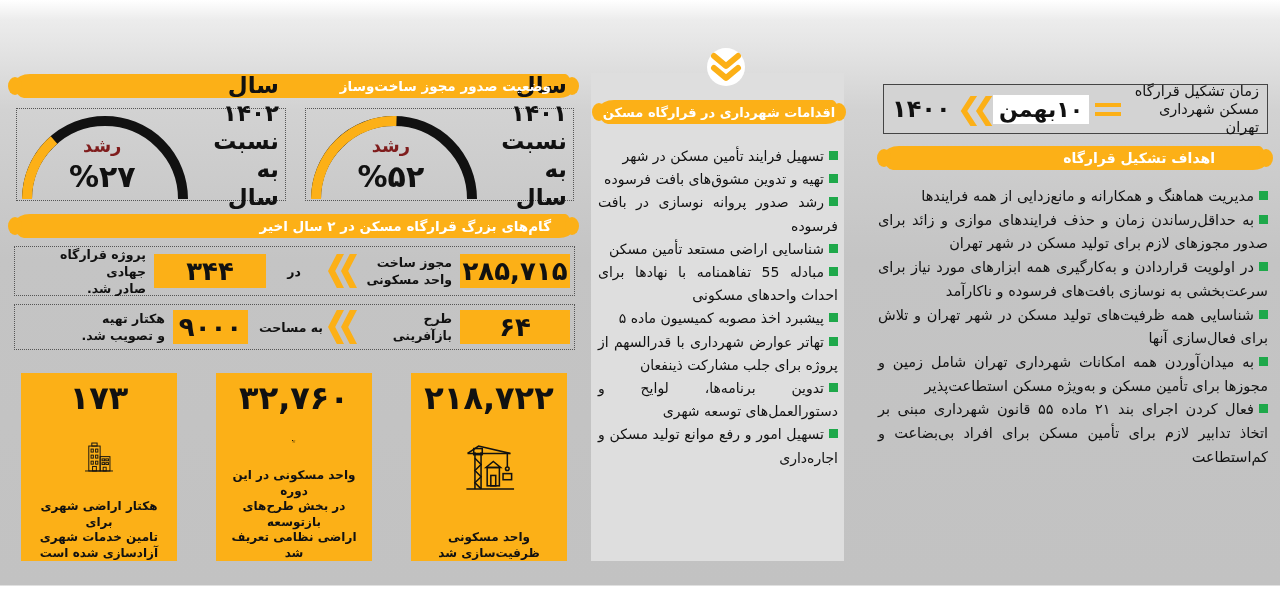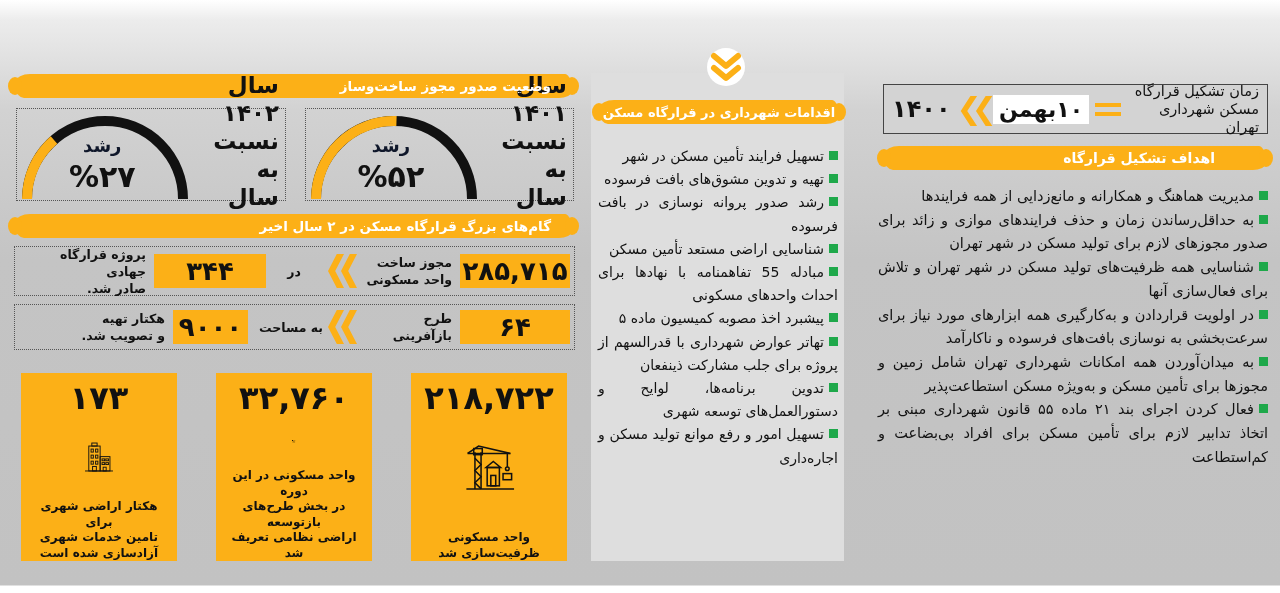--- a/index.html
+++ b/index.html
@@ -62,21 +62,21 @@
 
   
   .gauge-box {
     position: absolute; top: 108px; height: 93px;
     border: 1px dotted #555;
     display: flex; align-items: center;
   }
   .gauge-text { font-size: 23px; font-weight: 900; line-height: 28px; text-align: right; padding-right: 6px; width: 100px; }
   .gauge { position: relative; width: 175px; height: 88px; }
   .gauge svg { position: absolute; left: 0; top: 0; }
-  .gauge-label { position: absolute; width: 100%; text-align: center; top: 24px; color: #0f172a; font-weight: 900; font-size: 18px; }
+  .gauge-label { position: absolute; width: 100%; text-align: center; top: 24px; color: #7f1d1d; font-weight: 900; font-size: 18px; }
   .gauge-value { position: absolute; width: 100%; text-align: center; top: 48px; font-weight: 900; font-size: 30px; direction: ltr; }
 
   .step-row {
     position: absolute; left: 14px; width: 561px; border: 1px dotted #555;
     display: flex; align-items: center; height: 50px;
   }
   .num-box { background: #fcb017; font-weight: 900; display: flex; align-items: center; justify-content: center; font-size: 26px; height: 34px; }
   .step-lbl { font-size: 12.5px; font-weight: bold; line-height: 17px; text-align: right; }
   .chev2 { display: flex; direction: ltr; }
   .chev2 i {
@@ -112,22 +112,22 @@
   </div>
 </div>
 
 <div class="brush" style="left:885px; top:146px; width:380px; height:24px; justify-content:flex-start; padding-right:50px; font-size:14px;">
   <span>اهداف تشکیل قرارگاه</span>
 </div>
 
 <div class="abs goals-list">
   <div><span class="bullet"></span><span>مدیریت هماهنگ و همکارانه و مانع‌زدایی از همه فرایندها</span></div>
   <div><span class="bullet"></span><span>به حداقل‌رساندن زمان و حذف فرایندهای موازی و زائد برای صدور مجوزهای لازم برای تولید مسکن در شهر تهران</span></div>
+  <div><span class="bullet"></span><span>در اولویت قراردادن و به‌کارگیری همه ابزارهای مورد نیاز برای سرعت‌بخشی به نوسازی بافت‌های فرسوده و ناکارآمد</span></div>
   <div><span class="bullet"></span><span>شناسایی همه ظرفیت‌های تولید مسکن در شهر تهران و تلاش برای فعال‌سازی آنها</span></div>
-  <div><span class="bullet"></span><span>در اولویت قراردادن و به‌کارگیری همه ابزارهای مورد نیاز برای سرعت‌بخشی به نوسازی بافت‌های فرسوده و ناکارآمد</span></div>
   <div><span class="bullet"></span><span>به میدان‌آوردن همه امکانات شهرداری تهران شامل زمین و مجوزها برای تأمین مسکن و به‌ویژه مسکن استطاعت‌پذیر</span></div>
   <div><span class="bullet"></span><span>فعال کردن اجرای بند ۲۱ ماده ۵۵ قانون شهرداری مبنی بر اتخاذ تدابیر لازم برای تأمین مسکن برای افراد بی‌بضاعت و کم‌استطاعت</span></div>
 </div>
 
 <div class="abs mid-panel"></div>
 <svg class="abs down-chev" viewBox="0 0 44 40">
   <circle cx="22" cy="20" r="19" fill="#fff"></circle>
   <polyline points="10,9 22,19 34,9" fill="none" stroke="#fcb017" stroke-width="6" stroke-linecap="round" stroke-linejoin="round"></polyline>
   <polyline points="10,21 22,31 34,21" fill="none" stroke="#fcb017" stroke-width="6" stroke-linecap="round" stroke-linejoin="round"></polyline>
 </svg>

